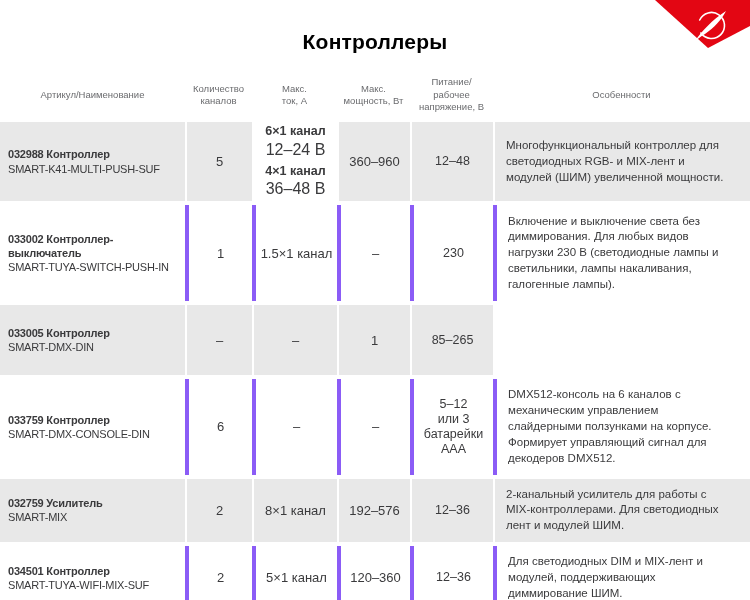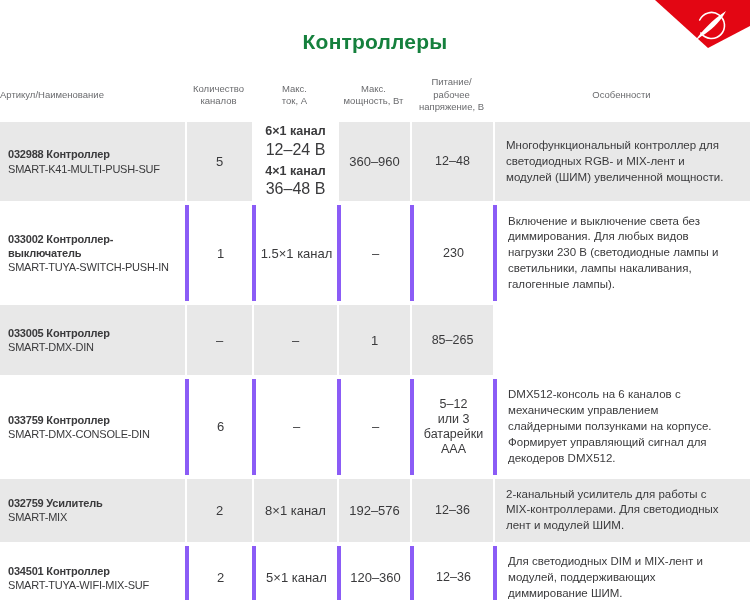--- a/index.html
+++ b/index.html
@@ -5,37 +5,37 @@
   html,body{margin:0;padding:0;background:#fff;}
   .page{
     position:relative;width:750px;height:600px;overflow:hidden;
     background:#fff;font-family:"Liberation Sans",sans-serif;
   }
   
   .logo-svg{position:absolute;top:0;right:0;display:block;}
   
   .title{
     margin:30px 0 0 0;text-align:center;
-    font-size:21px;font-weight:700;color:#15803d;letter-spacing:.2px;
+    font-size:21px;font-weight:700;color:#000000;letter-spacing:.2px;
   }
   
   .c1{width:185px;}
   .c2{width:67px;}
   .c3{width:85px;}
   .c4{width:73px;}
   .c5{width:83px;}
   .c6{flex:1;min-width:0;}
   .c1,.c2,.c3,.c4,.c5,.c6{box-sizing:border-box;}
   
   .thead{
     display:flex;align-items:center;margin-top:21px;height:40px;
     color:#6a6b6e;font-size:9.5px;line-height:1.3;
   }
   .thead .hc{text-align:center;white-space:pre-line;}
-  .thead .c1{text-align:left;}
+  .thead .c1{text-align:center;}
   
   .tbody{margin-top:7px;}
   .row{display:flex;margin-bottom:4px;}
   .row .cell{
     display:flex;flex-direction:column;justify-content:center;
     color:#3a3a3c;
   }
   .row.shaded .cell{background:#e8e8e8;}
   .row.shaded .cell + .cell{border-left:2px solid #fff;}
   .row.plain  .cell + .cell{border-left:4px solid #8b5cf6;}

